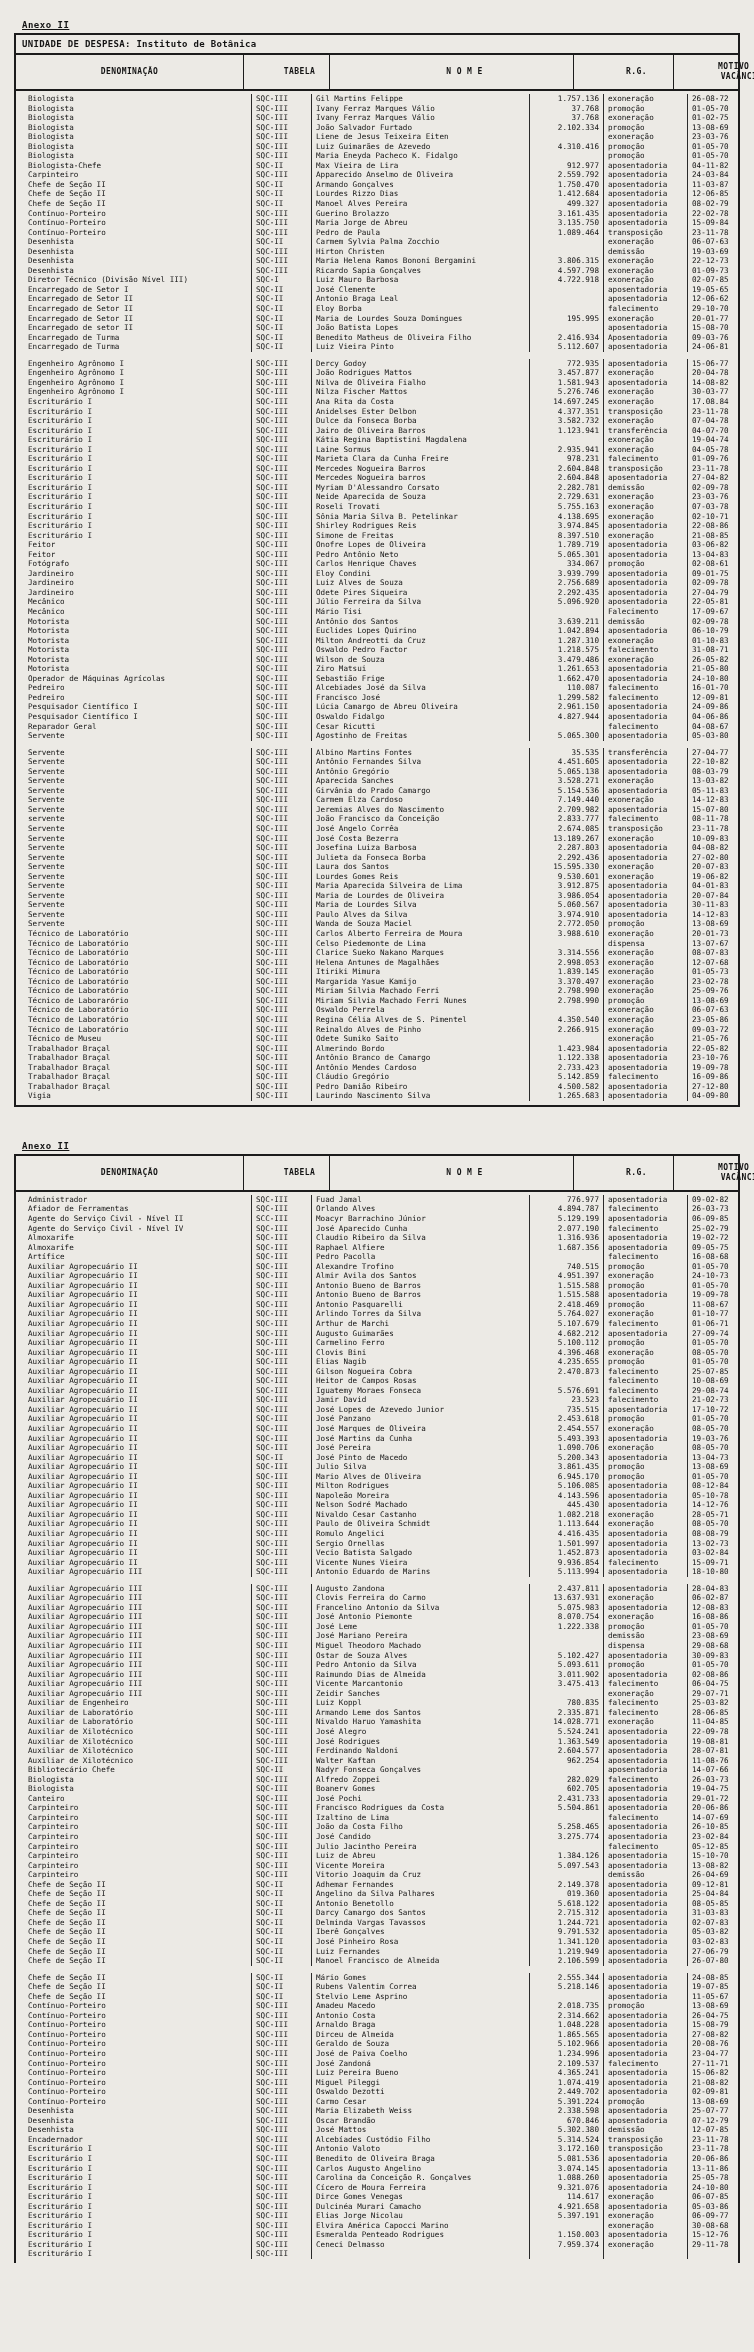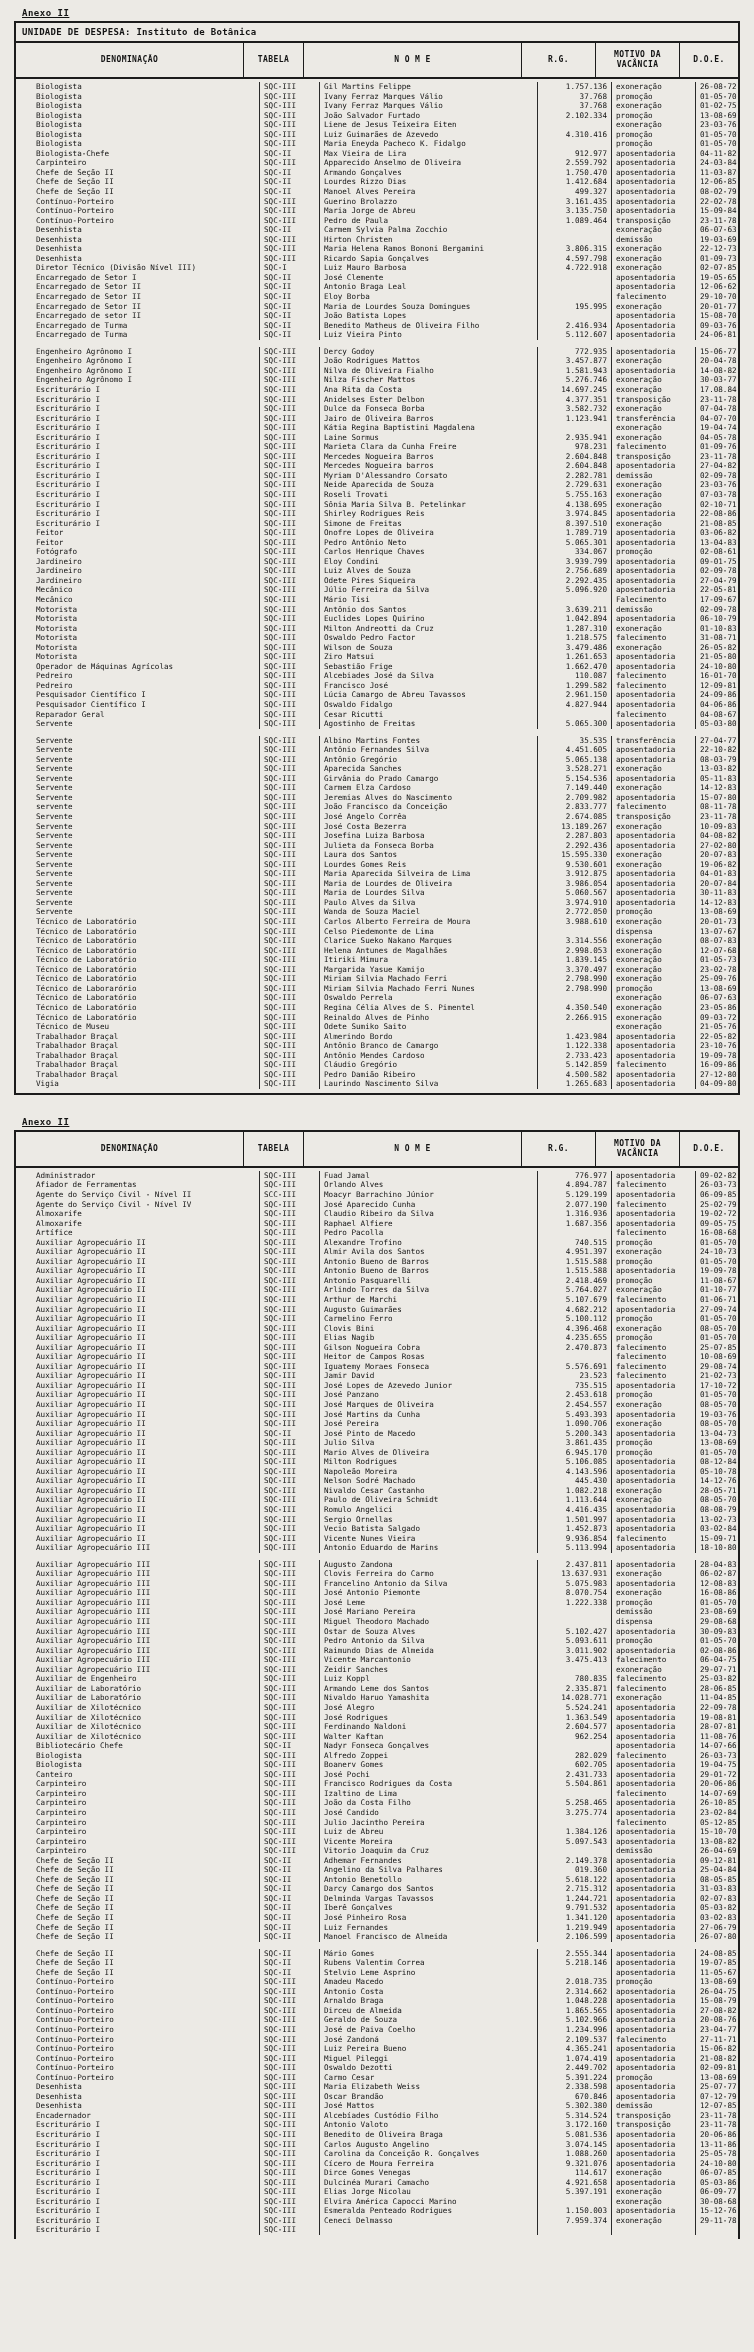--- a/index.html
+++ b/index.html
@@ -5,48 +5,49 @@
   html,body{margin:0;padding:0;}
   body{
     width:754px;height:2352px;
     background:#eceae5;
     font-family:"DejaVu Sans Mono","Liberation Mono",monospace;
     color:#141414;
     position:relative;
     -webkit-font-smoothing:none;
   }
   .page{position:absolute;left:0;top:0;width:754px;height:2352px;overflow:hidden;}
-  .section{margin:0 0 0 14px;width:726px;}
+  .section{margin:12px 0 0 14px;width:726px;}
   .sec1{padding-top:8px;}
   .sec2{padding-top:22px;}
   .annex{
     font-size:9px;font-weight:bold;letter-spacing:.5px;
     margin:0 0 3px 8px;text-decoration:underline;
   }
   .tbox{border:2px solid #1c1c1c;background:transparent;}
   .title-row{
     border-bottom:2px solid #1c1c1c;
     padding:4px 6px 4px 6px;
     font-size:9px;font-weight:bold;letter-spacing:.3px;
   }
   .title-row .unit-name{font-weight:bold;}
   .head-row{
     display:grid;
     grid-template-columns:228px 60px 218px 74px 84px 58px;
     border-bottom:2px solid #1c1c1c;
     min-height:34px;
+    gap:26px;
   }
   .head-cell{
     display:flex;align-items:center;justify-content:center;text-align:center;
     font-size:8px;font-weight:bold;letter-spacing:.4px;
     border-right:1px solid #1c1c1c;
     line-height:10px;padding:2px 1px;
   }
   .head-cell:last-child{border-right:none;}
-  .body-wrap{padding:3px 0 4px 16px;}
+  .body-wrap{padding:3px 0 4px 8px;}
   .block{
     display:grid;
     grid-template-columns:228px 60px 218px 74px 84px 58px;
     margin-top:7px;
   }
   .block:first-child{margin-top:0;}
   .cell{
     font-size:7.6px;line-height:9.55px;
     white-space:nowrap;overflow:hidden;
     border-right:1px solid #2a2a2a;
@@ -455,21 +456,21 @@
             <div class="cell c-motivo">falecimento</div>
             <div class="cell c-doe">16-01-70</div>
             <div class="cell c-den">Pedreiro</div>
             <div class="cell c-tab">SQC-III</div>
             <div class="cell c-nome">Francisco José</div>
             <div class="cell c-rg">1.299.582</div>
             <div class="cell c-motivo">falecimento</div>
             <div class="cell c-doe">12-09-81</div>
             <div class="cell c-den">Pesquisador Científico I</div>
             <div class="cell c-tab">SQC-III</div>
-            <div class="cell c-nome">Lúcia Camargo de Abreu Tavassos</div>
+            <div class="cell c-nome">Lúcia Camargo de Abreu Oliveira</div>
             <div class="cell c-rg">2.961.150</div>
             <div class="cell c-motivo">aposentadoria</div>
             <div class="cell c-doe">24-09-86</div>
             <div class="cell c-den">Pesquisador Científico I</div>
             <div class="cell c-tab">SQC-III</div>
             <div class="cell c-nome">Oswaldo Fidalgo</div>
             <div class="cell c-rg">4.827.944</div>
             <div class="cell c-motivo">aposentadoria</div>
             <div class="cell c-doe">04-06-86</div>
             <div class="cell c-den">Reparador Geral</div>

